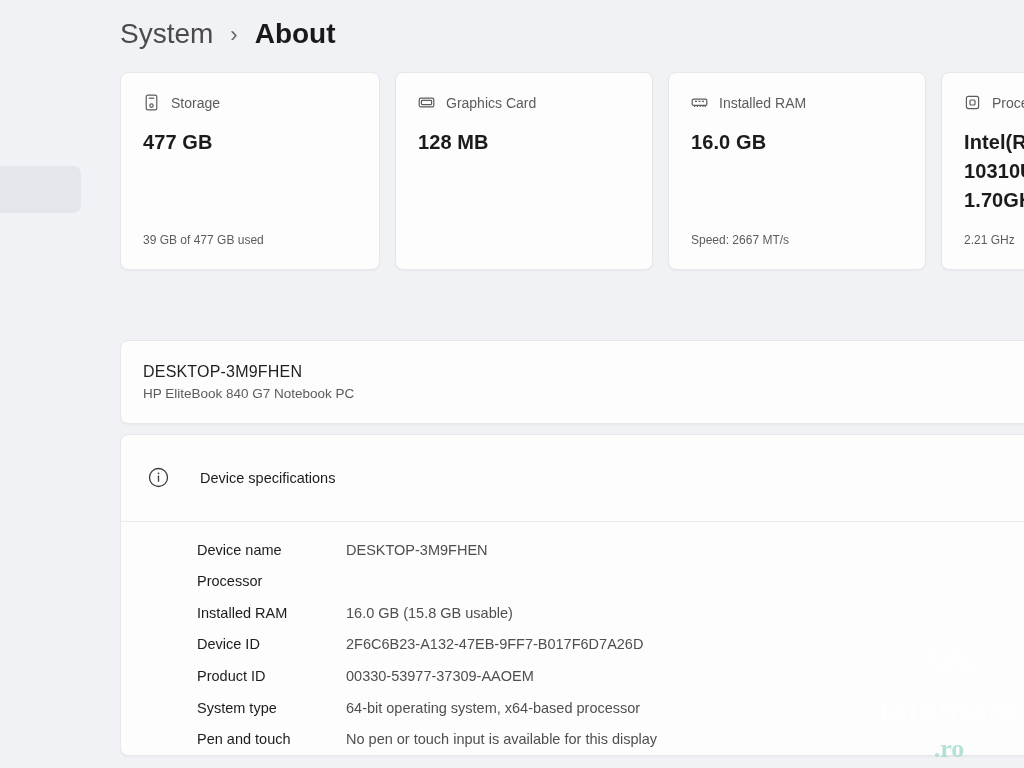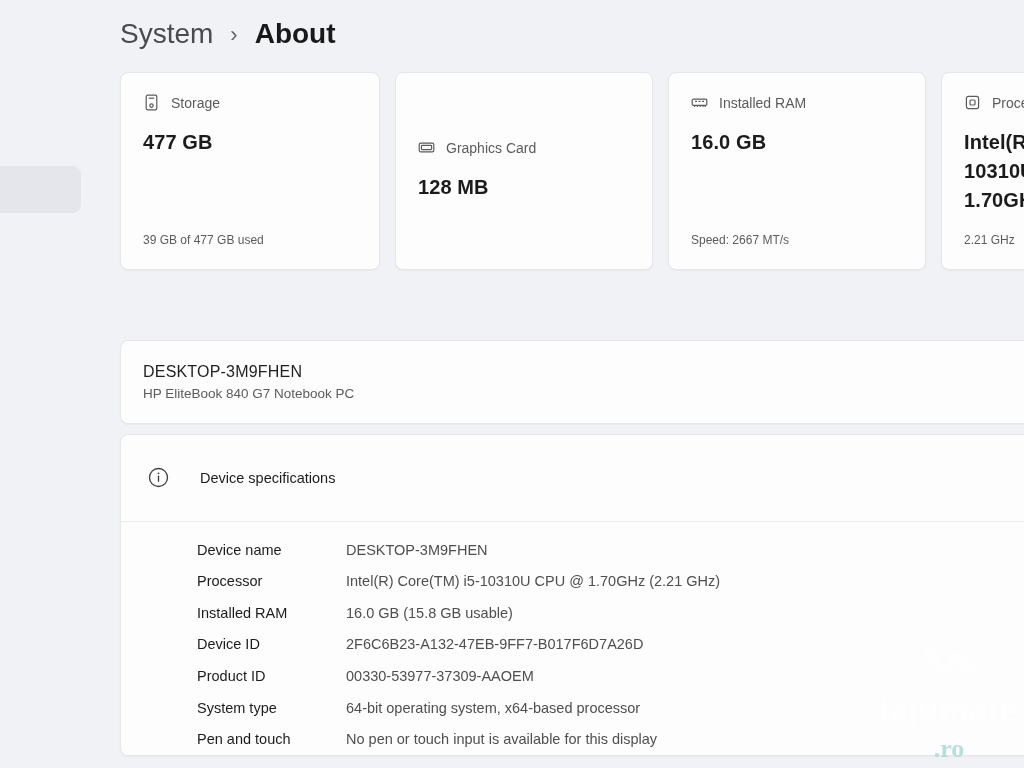--- a/index.html
+++ b/index.html
@@ -32,21 +32,21 @@
     position:absolute; left:120px; top:72px;
     display:flex; gap:15px;
   }
   .card {
     width:258px; height:198px;
     background:#fdfdfd;
     border:1px solid #e7e7e9;
     border-radius:8px;
     box-shadow:0 1px 2px rgba(0,0,0,0.04);
     padding:21px 22px 22px 22px;
-    display:flex; flex-direction:column;justify-content:center;
+    display:flex; flex-direction:column;
   }
   .card:first-child { width:260px; }
   .card-title-row { display:flex; align-items:center; gap:11px; }
   .card-title { font-size:14px; color:#5c5c5c; }
   .card-icon { width:17px; height:17px; flex:0 0 auto; display:flex; }
   .card-value {
     margin-top:17px; font-size:20px; font-weight:700; color:#1b1b1b;
     line-height:29px; letter-spacing:0.1px;
   }
   .card-caption { margin-top:auto; font-size:12px; color:#5c5c5c; }
@@ -180,21 +180,20 @@
     </span>
     <span class="specs-title">Device specifications</span>
   </div>
   <div class="specs-rows">
     <div class="spec-row">
       <span class="spec-label">Device name</span>
       <span class="spec-value">DESKTOP-3M9FHEN</span>
     </div>
     <div class="spec-row">
       <span class="spec-label">Processor</span>
-      <span class="spec-value">Intel(R) Core(TM) i5-10310U CPU @ 1.70GHz (2.21 GHz)</span>
     </div>
     <div class="spec-row">
       <span class="spec-label">Installed RAM</span>
       <span class="spec-value">16.0 GB (15.8 GB usable)</span>
     </div>
     <div class="spec-row">
       <span class="spec-label">Device ID</span>
       <span class="spec-value">2F6C6B23-A132-47EB-9FF7-B017F6D7A26D</span>
     </div>
     <div class="spec-row">

